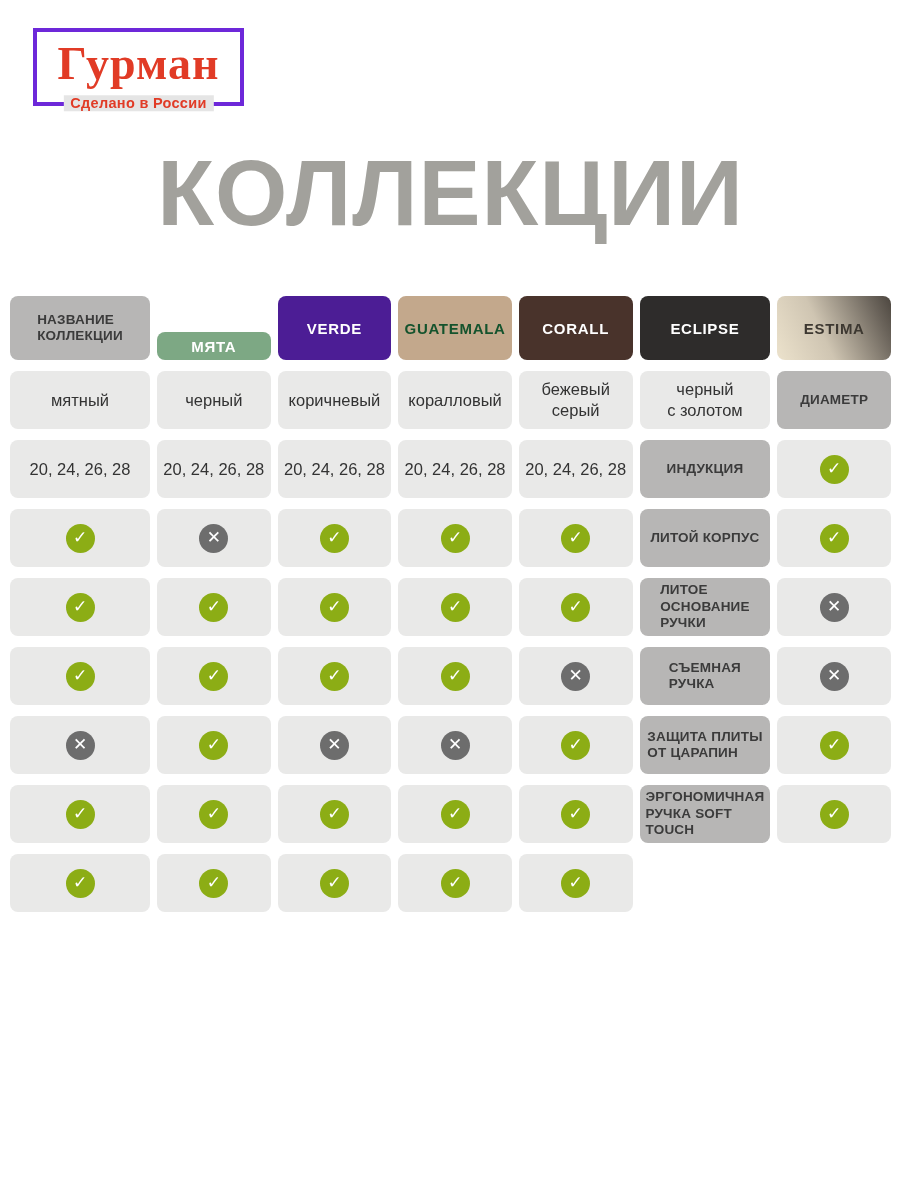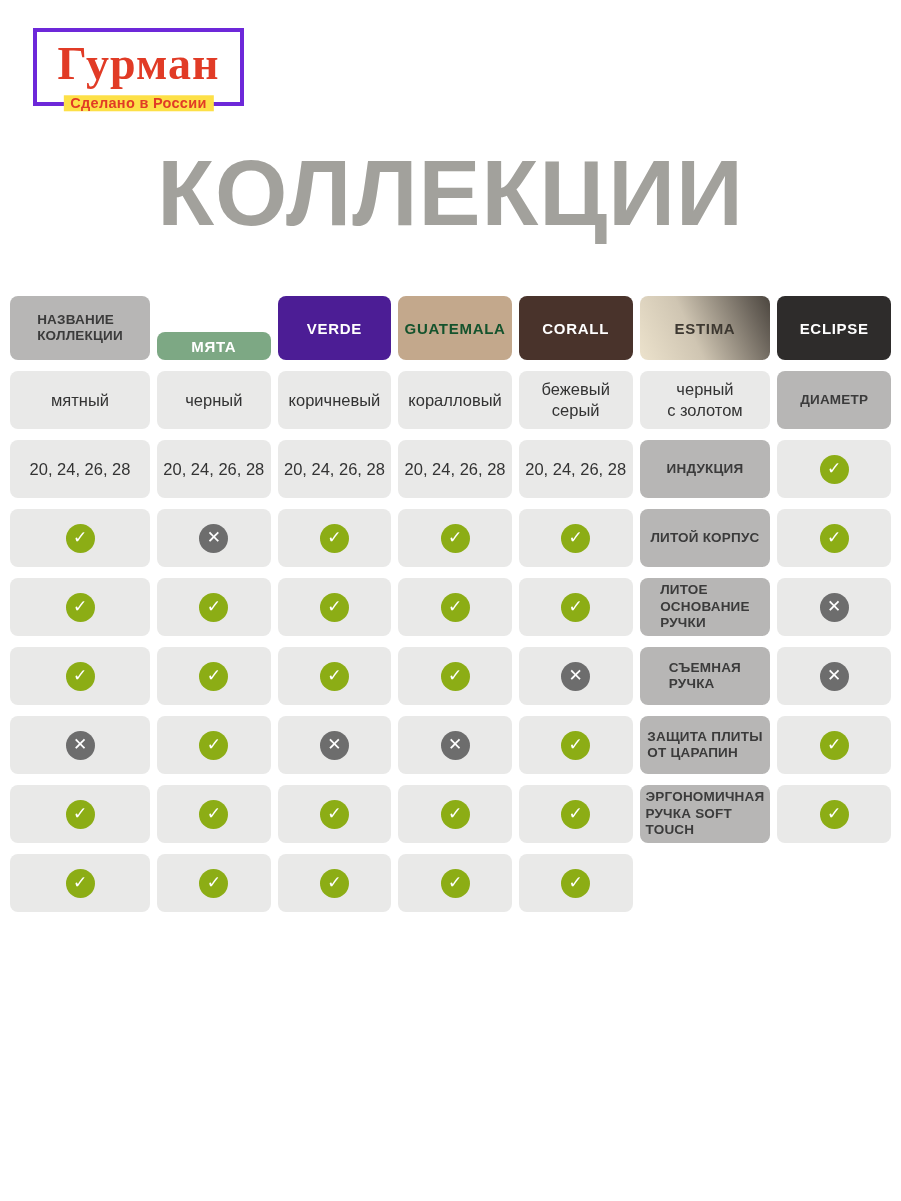--- a/index.html
+++ b/index.html
@@ -8,21 +8,21 @@
     font-family:"Liberation Sans",sans-serif;overflow:hidden;
   }
   
   .logo{position:absolute;left:33px;top:28px;width:203px;height:70px;border:4px solid #6d28d9;}
   .logo-brand{
     font-family:"Liberation Serif",serif;font-weight:bold;color:#e13b26;
     font-size:46px;text-align:center;line-height:64px;letter-spacing:1px;
   }
   .logo-tagline{
     position:absolute;left:50%;bottom:0;transform:translate(-50%,58%);
-    background:#fde047;padding:0 7px;color:#e13b26;font-weight:bold;
+    background:#e5e5e5;padding:0 7px;color:#e13b26;font-weight:bold;
     font-size:14.5px;white-space:nowrap;letter-spacing:0.3px;
   }
   
   .title{
     position:absolute;top:140px;left:0;width:100%;text-align:center;
     font-size:93px;font-weight:bold;color:#a2a19c;letter-spacing:1px;
   }
   
   .table{
     position:absolute;top:296px;left:10px;right:10px;
@@ -57,22 +57,22 @@
 <div class="title">КОЛЛЕКЦИИ</div>
 
 <div class="table">
 
   <div class="cell lbl">НАЗВАНИЕ
 КОЛЛЕКЦИИ</div>
   <div class="cell hdr" style="background: rgb(125, 168, 132); color: rgb(255, 255, 255); margin-top: 36px;">МЯТА</div>
   <div class="cell hdr" style="background: #4c1d95; color: rgb(255, 255, 255);">VERDE</div>
   <div class="cell hdr" style="background: rgb(195, 168, 140); color: #14532d;">GUATEMALA</div>
   <div class="cell hdr" style="background: rgb(73, 51, 43); color: rgb(255, 255, 255);">CORALL</div>
+  <div class="cell hdr" style="background: rgb(46, 44, 43); color: rgb(255, 255, 255);">ECLIPSE</div>
   <div class="cell hdr" style="background: linear-gradient(65deg, rgb(236, 226, 204) 0%, rgb(207, 197, 178) 40%, rgb(107, 100, 91) 85%, rgb(76, 70, 63) 100%); color: rgb(61, 56, 49);">ESTIMA</div>
-  <div class="cell hdr" style="background: rgb(46, 44, 43); color: rgb(255, 255, 255);">ECLIPSE</div>
 
   <div class="cell val">мятный</div>
   <div class="cell val">черный</div>
   <div class="cell val">коричневый</div>
   <div class="cell val">коралловый</div>
   <div class="cell val">бежевый
 серый</div>
   <div class="cell val">черный
 с золотом</div>
 

